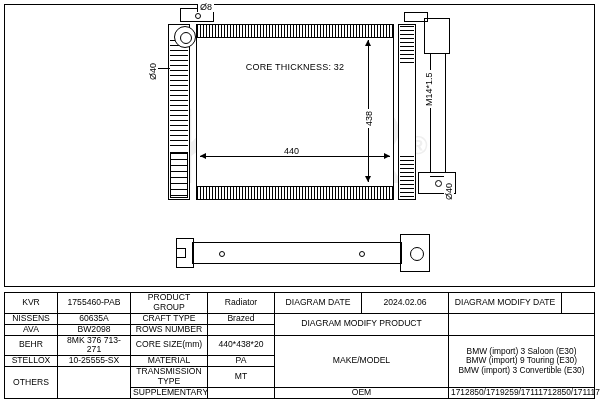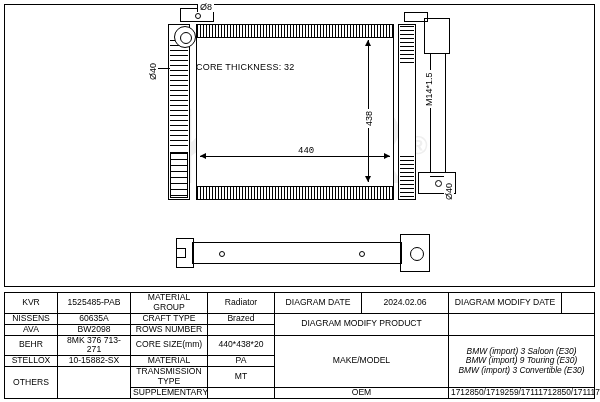--- a/index.html
+++ b/index.html
@@ -25,21 +25,21 @@
     user-select:none;
   }
   .wm .reg{font-size:26px;vertical-align:super;}
 
   
   .core{
     position:absolute;left:196px;top:24px;width:198px;height:176px;
     border:1px solid #000;background:#fff;box-sizing:border-box;
   }
   .core-label{
-    position:absolute;left:196px;top:62px;width:198px;
+    position:absolute;left:196px;top:62px;width:198px;text-align:center;
     font-size:9px;letter-spacing:.2px;
   }
   
   .tank{
     position:absolute;left:196px;width:198px;height:14px;background:#fff;
     border:1px solid #000;box-sizing:border-box;
     background-image:repeating-linear-gradient(90deg,#000 0 1px,transparent 1px 3px);
   }
   .tank.top{top:24px;}
   .tank.bot{top:186px;}
@@ -141,21 +141,21 @@
   
   .table-wrap{position:absolute;left:4px;top:292px;width:591px;height:106px;}
   table.spec{
     border-collapse:collapse;width:591px;height:106px;
     font-size:8.6px;table-layout:fixed;
   }
   table.spec td{
     border:1px solid #000;text-align:center;vertical-align:middle;padding:0 2px;
     line-height:1.15;
   }
-  td.makemodel{font-size:8.4px;line-height:1.5;font-style:italic;}
+  td.makemodel{font-size:8.4px;line-height:1.5;}
   td.oem{font-size:8.4px;}
 </style>
 </head>
 <body>
 
 <div class="sheet">
 
   <div class="drawing">
     <div class="frame"></div>
 
@@ -199,40 +199,40 @@
 
     <div class="lead-v" style="left:197px;top:4px;height:8px;"></div>
     <div class="dim-txt" style="left:198px;top:2px;">Ø8</div>
 
     <div class="lead" style="left:152px;top:68px;width:18px;"></div>
     <div class="dim-txt vert" style="left:148px;top:82px;">Ø40</div>
 
     <div class="dim-line dim-h" style="left:200px;top:156px;width:190px;"></div>
     <div class="arrow arr-l" style="left:200px;top:153px;"></div>
     <div class="arrow arr-r" style="left:384px;top:153px;"></div>
-    <div class="dim-txt" style="left:296px;top:146px;font-family:Liberation Mono, monospace;">440</div>
+    <div class="dim-txt" style="left:282px;top:146px;">440</div>
 
     <div class="dim-line dim-v" style="left:368px;top:40px;height:142px;"></div>
     <div class="arrow arr-u" style="left:365px;top:40px;"></div>
     <div class="arrow arr-d" style="left:365px;top:176px;"></div>
     <div class="dim-txt vert" style="left:364px;top:128px;">438</div>
 
     <div class="dim-txt vert" style="left:424px;top:108px;">M14*1.5</div>
 
     <div class="lead" style="left:430px;top:176px;width:14px;"></div>
     <div class="dim-txt vert" style="left:444px;top:202px;">Ø40</div>
   </div>
 
   <div class="table-wrap">
     <table class="spec">
       <tbody>
           <tr>
         <td style="width:48px">KVR</td>
-        <td style="width:68px">1525485-PAB</td>
-        <td style="width:72px">MATERIAL GROUP</td>
+        <td style="width:68px">1755460-PAB</td>
+        <td style="width:72px">PRODUCT GROUP</td>
         <td style="width:62px">Radiator</td>
         <td style="width:82px">DIAGRAM DATE</td>
         <td style="width:82px">2024.02.06</td>
         <td style="width:108px">DIAGRAM MODIFY DATE</td>
         <td></td>
       </tr>
 
       <tr>
         <td>NISSENS</td>
         <td>60635A</td>
@@ -257,21 +257,21 @@
         <td rowspan="3" colspan="2">MAKE/MODEL</td>
         <td rowspan="3" colspan="2" class="makemodel">
           <div>BMW (import) 3 Saloon (E30)</div>
           <div>BMW (import) 9 Touring (E30)</div>
           <div>BMW (import) 3 Convertible (E30)</div>
         </td>
       </tr>
 
       <tr>
         <td>STELLOX</td>
-        <td>10-15882-SX</td>
+        <td>10-25555-SX</td>
         <td>MATERIAL</td>
         <td>PA</td>
       </tr>
 
       <tr>
         <td rowspan="2">OTHERS</td>
         <td rowspan="2"></td>
         <td>TRANSMISSION TYPE</td>
         <td>MT</td>
       </tr>

